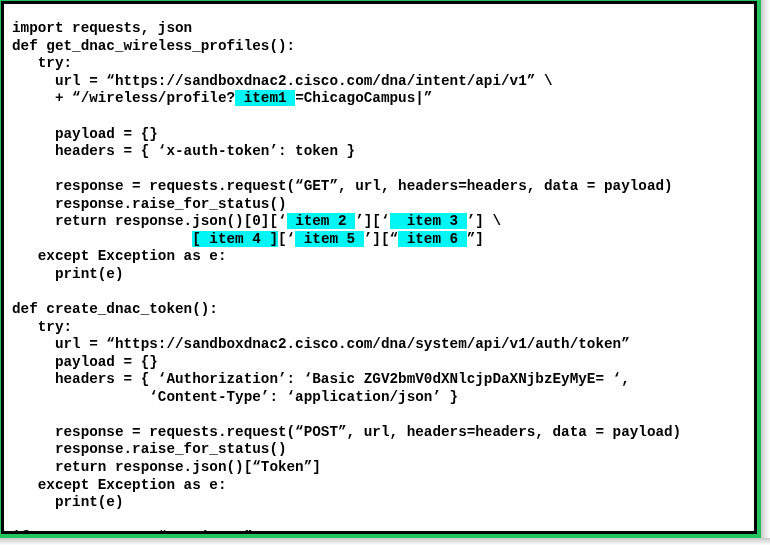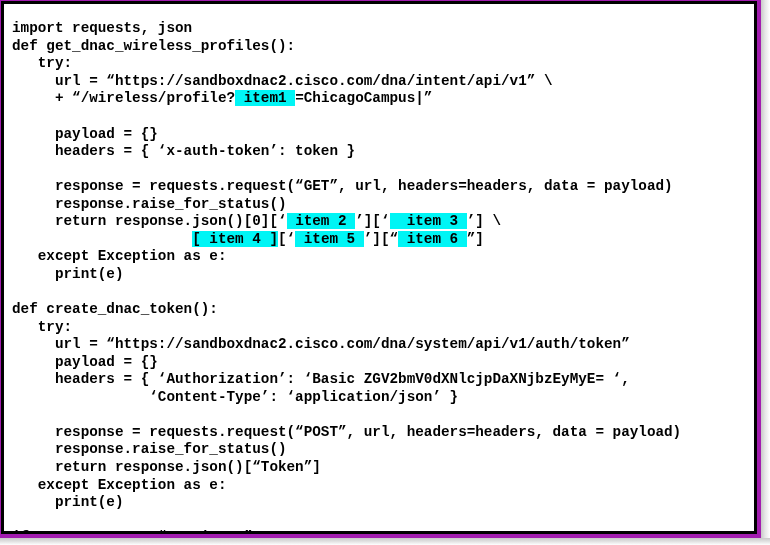--- a/index.html
+++ b/index.html
@@ -5,21 +5,21 @@
 <style>
   html, body {
     margin: 0;
     padding: 0;
     background: #ffffff;
   }
   #frame {
     position: relative;
     width: 770px;
     height: 545px;
-    background: #a21caf;
+    background: #22c55e;
     overflow: hidden;
     font-family: "Liberation Serif", "DejaVu Serif", serif;
   }
   
   #shadow-right {
     position: absolute;
     top: 0;
     right: 0;
     width: 9px;
     height: 545px;

